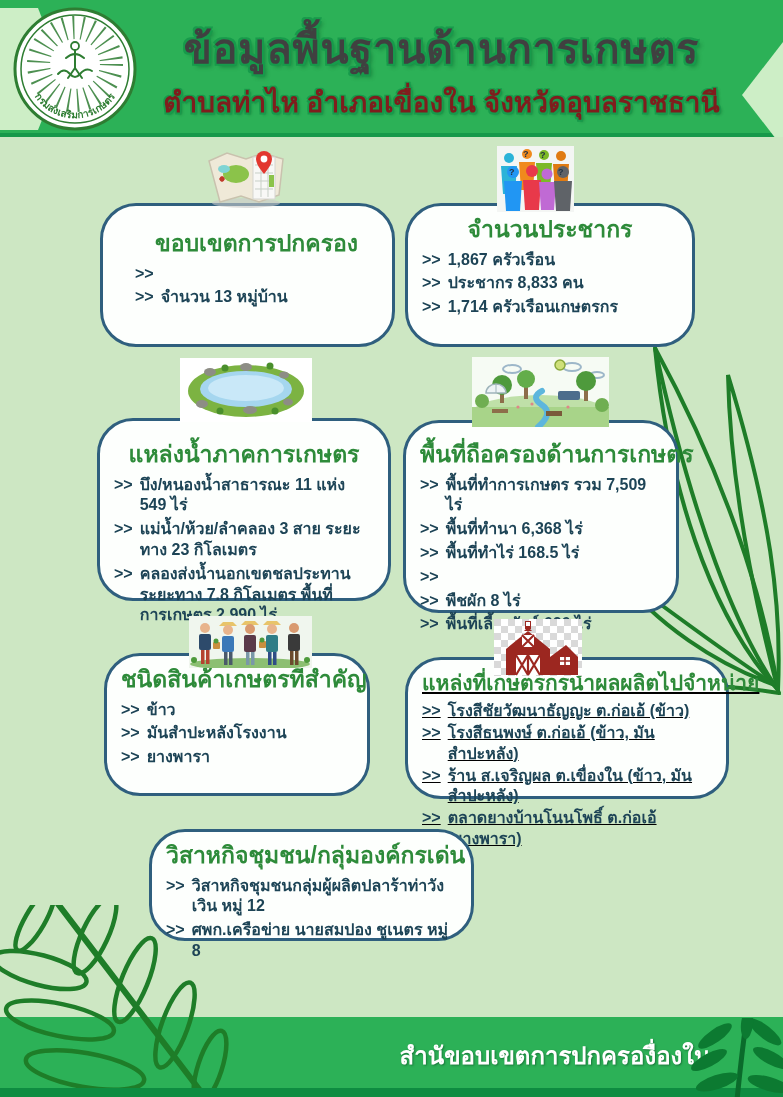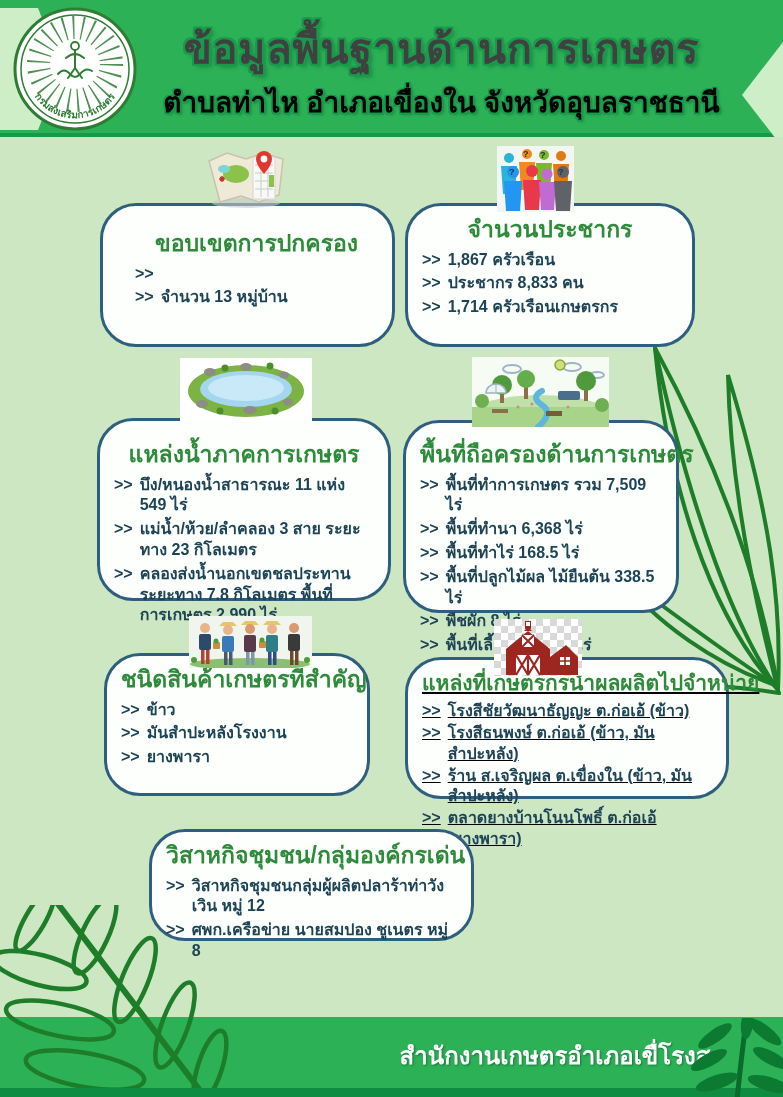--- a/index.html
+++ b/index.html
@@ -18,21 +18,21 @@
   .chev.left { left:0; }
   .chev.right { right:0; }
   .logo-wrap { position:absolute; left:12px; top:6px; width:126px; height:126px; z-index:3; }
   .h-title {
     position:absolute; left:155px; right:55px; top:16px; text-align:center;
     font-size:41px; color:#404040; letter-spacing:1px; z-index:2;
     text-shadow:2px 2px 0 #179a4b,-2px -2px 0 #179a4b,2px -2px 0 #179a4b,-2px 2px 0 #179a4b,3px 3px 4px rgba(0,70,30,.45);
   }
   .h-sub {
     position:absolute; left:155px; right:55px; top:80px; text-align:center;
-    font-size:28px; color:#000000; z-index:2;
+    font-size:28px; color:#7f1d1d; z-index:2;
     text-shadow:1.5px 1.5px 0 #179a4b,-1.5px -1.5px 0 #179a4b,1.5px -1.5px 0 #179a4b,-1.5px 1.5px 0 #179a4b,2px 2px 3px rgba(0,70,30,.45);
   }
   
   .card {
     position:absolute; background:#fdfffd;
     border:3px solid #2f5f7e; border-radius:36px; z-index:4;
     padding:10px 14px 8px 14px;
   }
   .card-title {
     text-align:center; color:#2e8b3a; font-size:23px; line-height:1.2;
@@ -261,21 +261,20 @@
       <li>
           <span class="b">&gt;&gt;</span>
           <span>พื้นที่ทำนา 6,368 ไร่</span>
         </li>
       <li>
           <span class="b">&gt;&gt;</span>
           <span>พื้นที่ทำไร่ 168.5 ไร่</span>
         </li>
       <li>
           <span class="b">&gt;&gt;</span>
-          <span>พื้นที่ปลูกไม้ผล ไม้ยืนต้น 338.5 ไร่</span>
         </li>
       <li>
           <span class="b">&gt;&gt;</span>
           <span>พืชผัก 8 ไร่</span>
         </li>
       <li>
           <span class="b">&gt;&gt;</span>
           <span>พื้นที่เลี้ยงสัตว์ 626 ไร่</span>
         </li>
     </ul>
@@ -434,21 +433,21 @@
         </li>
       <li>
           <span class="b">&gt;&gt;</span>
           <span>ศพก.เครือข่าย นายสมปอง ชูเนตร หมู่ 8</span>
         </li>
     </ul>
   </div>
 
   <div class="footer-band"></div>
   <div class="footer-strip"></div>
-  <div class="footer-text">สำนักงานเกษตรอำเภอเขื่โรงส</div>
+  <div class="footer-text">สำนัขอบเขตการปกครองื่องใน</div>
 
   <svg class="deco over" style="left:685px; top:1018px; z-index:7;" width="98" height="79" viewBox="0 0 98 79">
     <path d="M52,82 C55,52 58,25 62,-2" fill="none" stroke="#0a6b2b" stroke-width="5" stroke-linecap="round"></path>
     <g fill="#0c7a31">
       <ellipse cx="30" cy="18" rx="20" ry="6.5" transform="rotate(-35 30 18)"></ellipse>
       <ellipse cx="24" cy="42" rx="20" ry="6.5" transform="rotate(-28 24 42)"></ellipse>
       <ellipse cx="32" cy="64" rx="22" ry="7" transform="rotate(-18 32 64)"></ellipse>
       <ellipse cx="80" cy="14" rx="20" ry="6.5" transform="rotate(38 80 14)"></ellipse>
       <ellipse cx="86" cy="40" rx="20" ry="6.5" transform="rotate(28 86 40)"></ellipse>
       <ellipse cx="84" cy="66" rx="22" ry="7" transform="rotate(16 84 66)"></ellipse>

